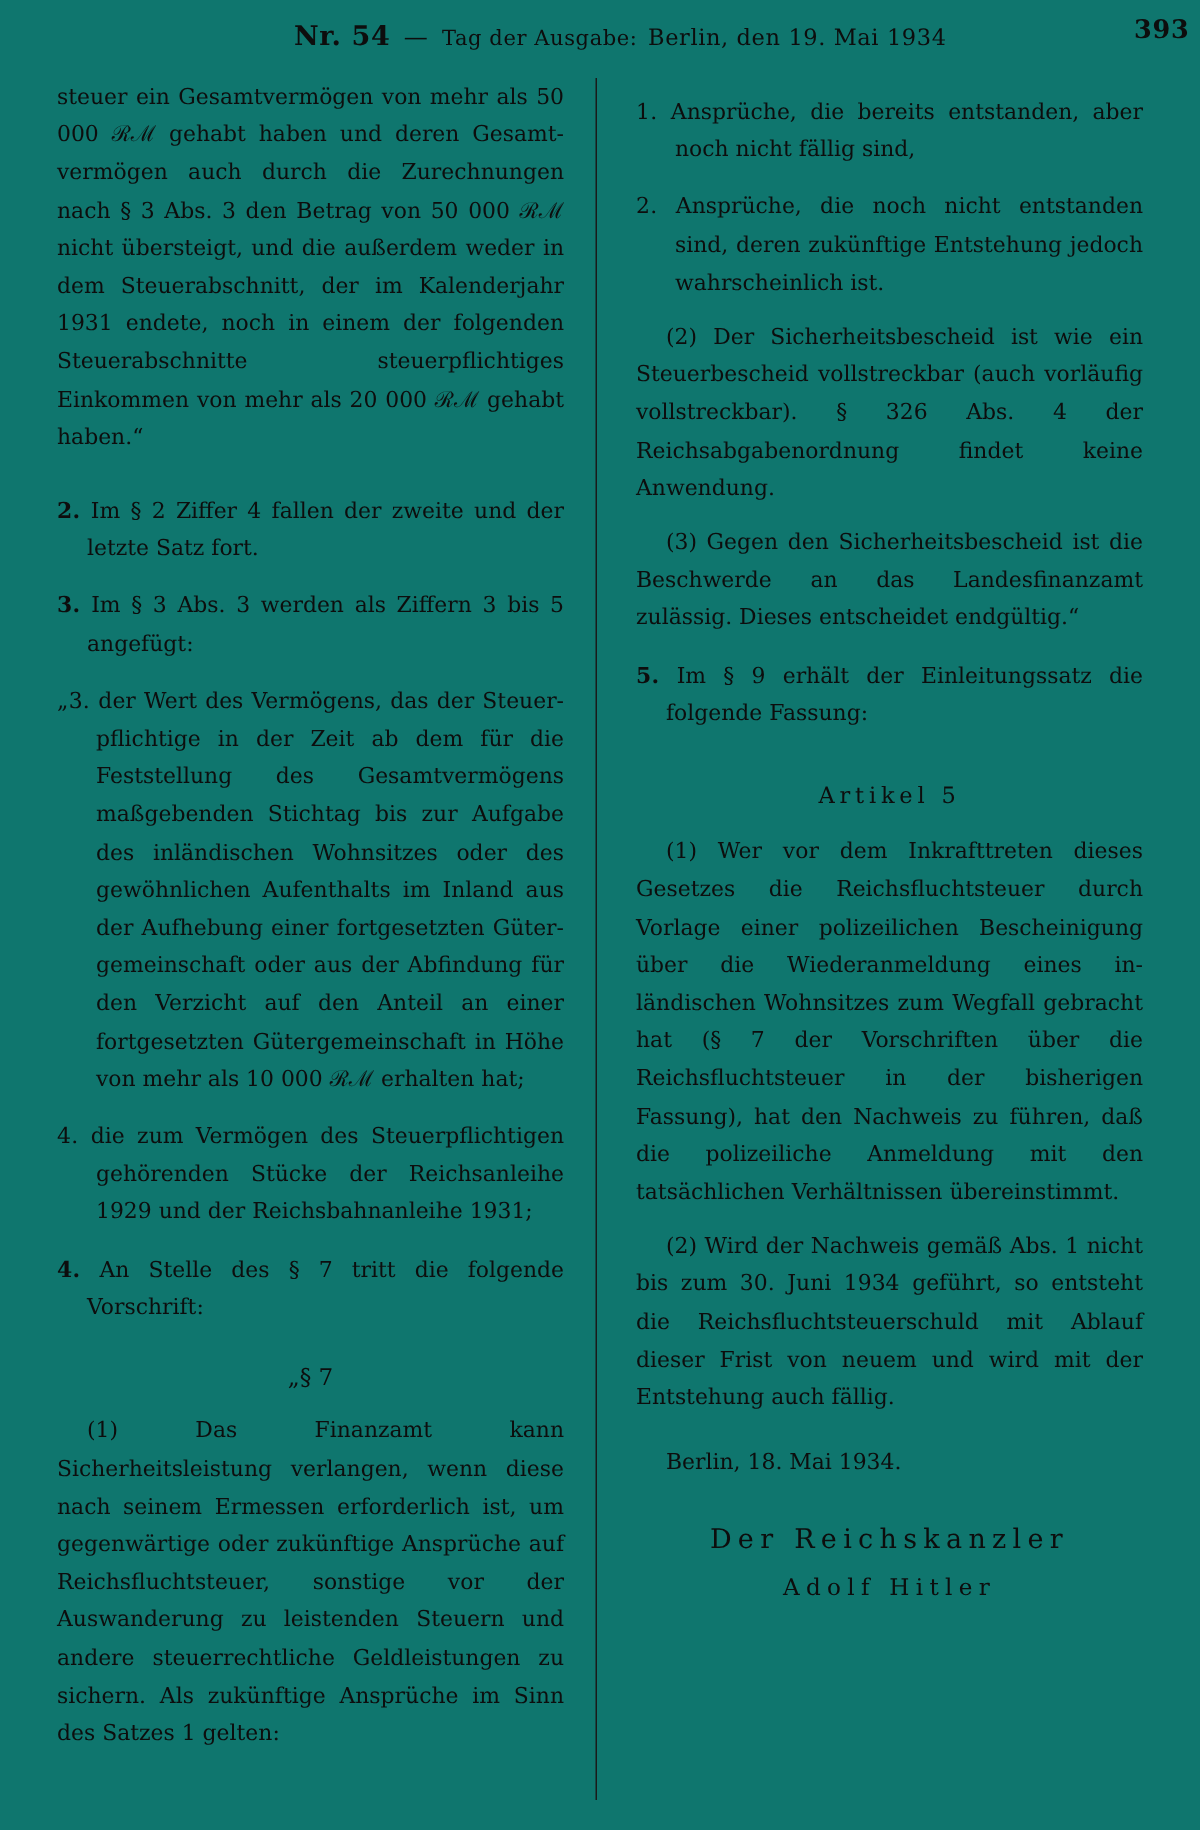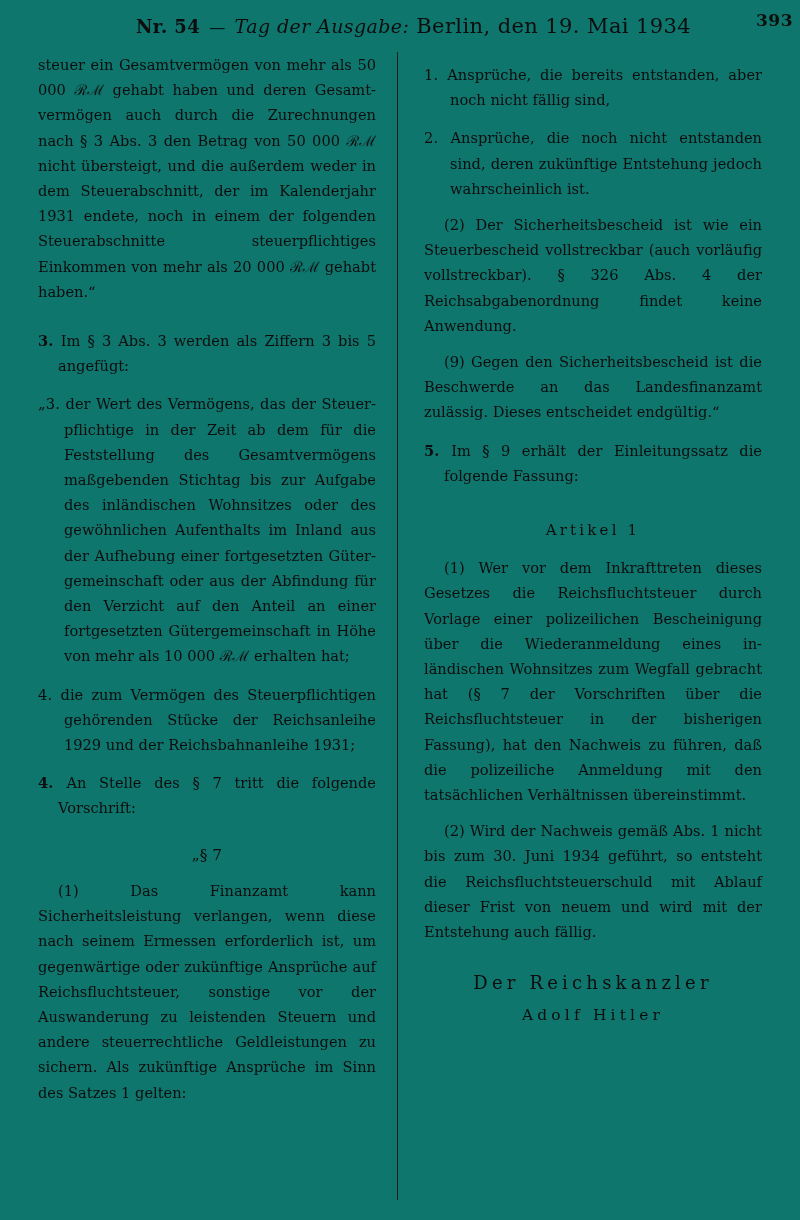--- a/index.html
+++ b/index.html
@@ -37,22 +37,22 @@
     gap: 7px;
     font-size: 17.5px;
     letter-spacing: 0.4px;
     white-space: nowrap;
   }
   .rh-nr {
     font-weight: bold;
     font-size: 18px;
   }
   .rh-dash { font-size: 16px; padding: 0 2px; }
-  .rh-label { font-size: 19px; font-style: italic; }
-  .rh-place { font-size: 21px; }
+  .rh-label { font-size: 14px; }
+  .rh-place { font-size: 15px; }
   .pageno {
     position: absolute;
     right: 20px;
     top: 10px;
     font-size: 17px;
     font-weight: bold;
     letter-spacing: 0.5px;
   }
 
   
@@ -175,20 +175,24 @@
   <div class="colrule"></div>
 
   <div class="cols">
 
     <div class="col col-left">
 
       <p class="para noindent">steuer ein Gesamtvermögen von mehr als 50 000 ℛℳ gehabt haben und deren Gesamt­vermögen auch durch die Zurechnungen nach § 3 Abs. 3 den Betrag von 50 000 ℛℳ nicht über­steigt, und die außerdem weder in dem Steuer­abschnitt, der im Kalenderjahr 1931 endete, noch in einem der folgenden Steuerabschnitte steuerpflichtiges Einkommen von mehr als 20 000 ℛℳ gehabt haben.“</p>
 
       <div class="spacer-sm"></div>
 
+      <p class="item">
+        <span class="num">2.</span>
+        <span>Im § 2 Ziffer 4 fallen der zweite und der letzte Satz fort.</span>
+      </p>
 
       <p class="item">
         <span class="num">3.</span>
         <span>Im § 3 Abs. 3 werden als Ziffern 3 bis 5 an­gefügt:</span>
       </p>
 
       <p class="subitem">
         <span class="snum">„3.</span>
         <span>der Wert des Vermögens, das der Steuer­pflichtige in der Zeit ab dem für die Feststellung des Gesamtvermögens maßgebenden Stichtag bis zur Aufgabe des inländischen Wohnsitzes oder des gewöhnlichen Aufenthalts im Inland aus der Aufhebung einer fortgesetzten Güter­gemeinschaft oder aus der Abfindung für den Verzicht auf den Anteil an einer fortgesetzten Gütergemeinschaft in Höhe von mehr als 10 000 ℛℳ erhalten hat;</span>
       </p>
@@ -221,36 +225,37 @@
         <span class="snum">2.</span>
         <span>Ansprüche, die noch nicht entstanden sind, deren zukünftige Entstehung jedoch wahrscheinlich ist.</span>
       </p>
 
       <div class="spacer-sm"></div>
 
       <p class="para">(2) Der Sicherheitsbescheid ist wie ein Steuer­bescheid vollstreckbar (auch vorläufig vollstreckbar). § 326 Abs. 4 der Reichsabgabenordnung findet keine Anwendung.</p>
 
       <div class="spacer-sm"></div>
 
-      <p class="para">(9) Gegen den Sicherheitsbescheid ist die Beschwerde an das Landesfinanzamt zulässig. Dieses entscheidet endgültig.“</p>
+      <p class="para">(3) Gegen den Sicherheitsbescheid ist die Beschwerde an das Landesfinanzamt zulässig. Dieses entscheidet endgültig.“</p>
 
       <p class="item">
         <span class="num">5.</span>
         <span>Im § 9 erhält der Einleitungssatz die folgende Fassung:</span>
       </p>
 
 
-      <p class="heading-article">Artikel 1</p>
+      <p class="heading-article">Artikel 5</p>
 
       <p class="para">(1) Wer vor dem Inkrafttreten dieses Gesetzes die Reichsfluchtsteuer durch Vorlage einer polizeilichen Bescheinigung über die Wiederanmeldung eines in­ländischen Wohnsitzes zum Wegfall gebracht hat (§ 7 der Vorschriften über die Reichsfluchtsteuer in der bisherigen Fassung), hat den Nachweis zu führen, daß die polizeiliche Anmeldung mit den tatsächlichen Verhältnissen übereinstimmt.</p>
 
       <div class="spacer-sm"></div>
 
       <p class="para">(2) Wird der Nachweis gemäß Abs. 1 nicht bis zum 30. Juni 1934 geführt, so entsteht die Reichsflucht­steuerschuld mit Ablauf dieser Frist von neuem und wird mit der Entstehung auch fällig.</p>
 
+      <p class="sig-date">Berlin, 18. Mai 1934.</p>
 
       <div class="sig-group">
         <div class="sig-role">Der Reichskanzler</div>
         <div class="sig-name">Adolf Hitler</div>
       </div>
 
     </div>
   </div>
 </div>
 

